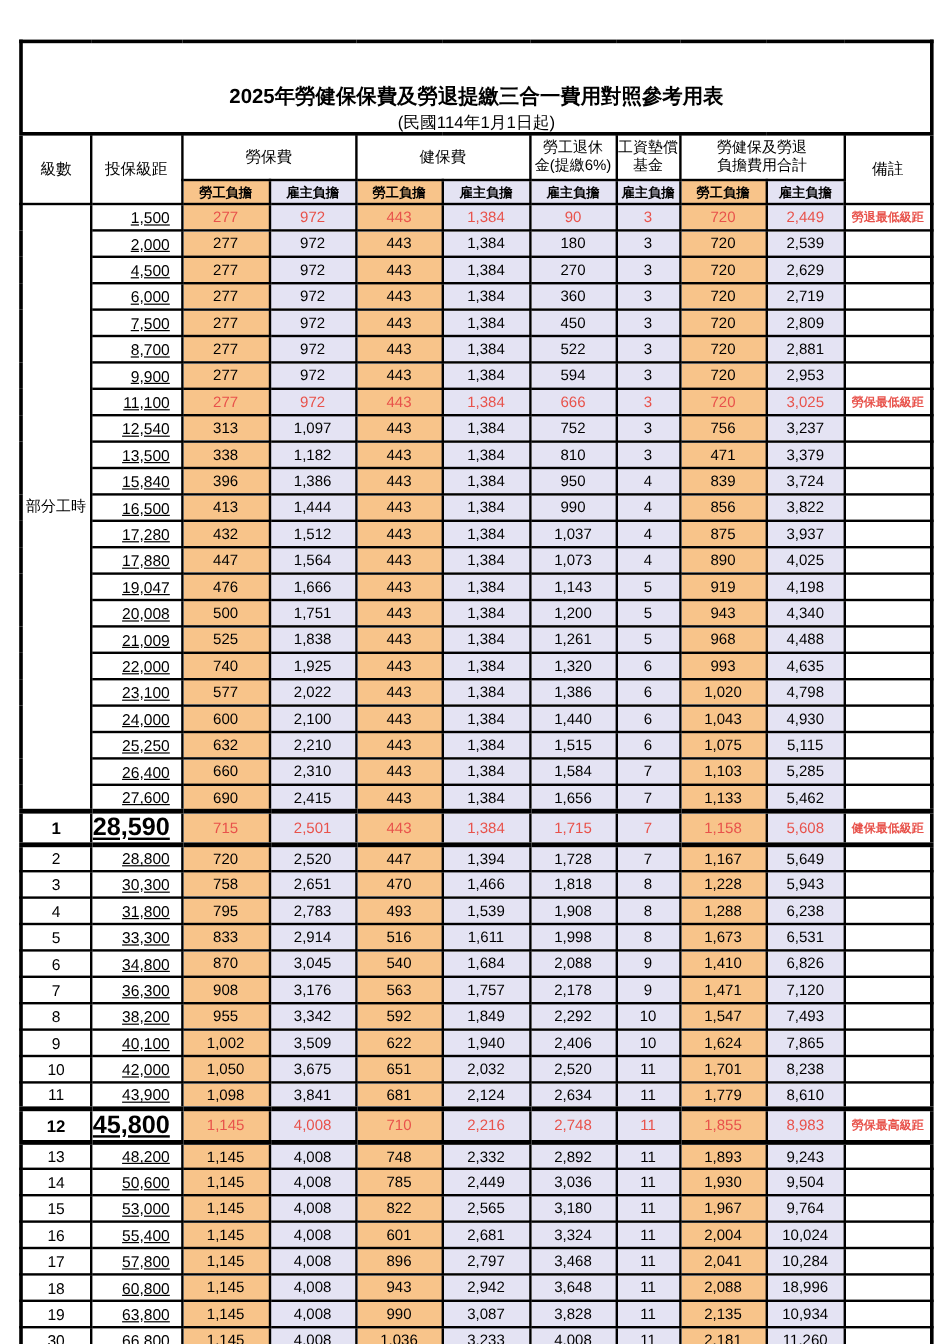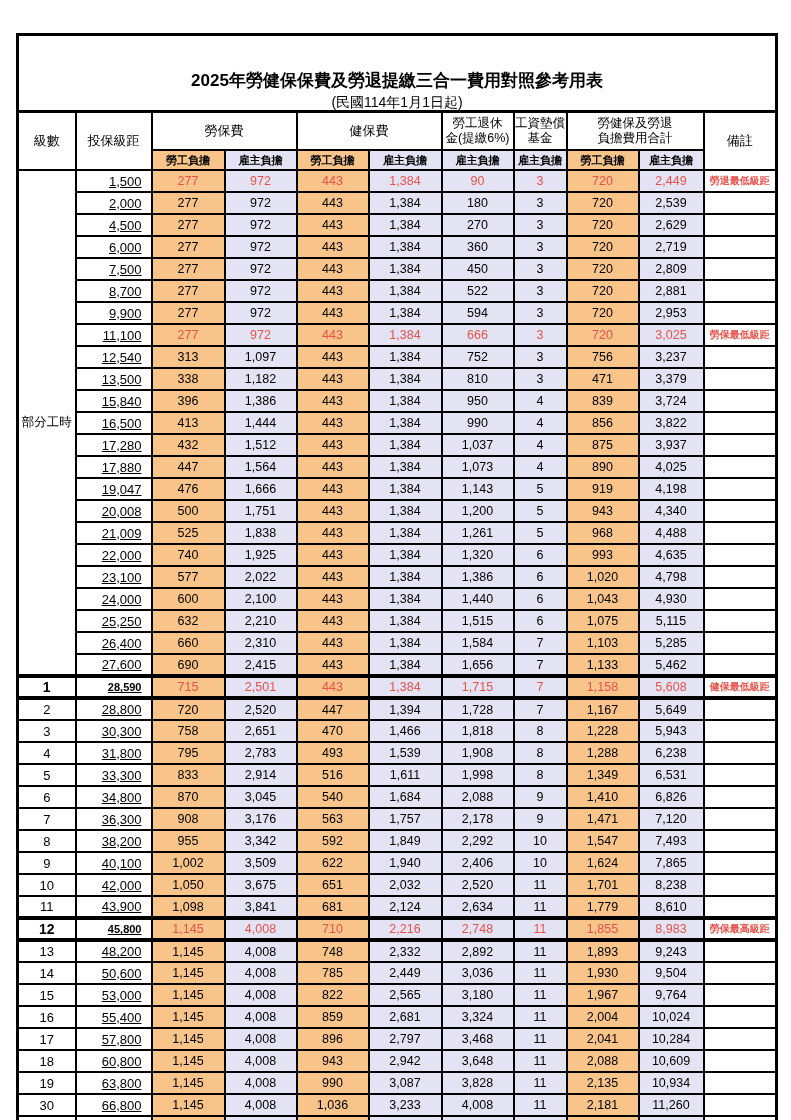--- a/index.html
+++ b/index.html
@@ -18,21 +18,21 @@
   .c-emp{background:var(--emp,#F8C48A);}
   .c-er{background:var(--er,#E4E3F3);}
   .red{color:var(--red,#E8524B);}
   tbody tr{height:22px;}
   tbody td{font-size:12.5px;}
   .bracket-cell{text-align:right;padding-right:9px;font-size:13px;text-decoration:underline;}
   .level-cell{font-size:13px;}
   .part-time{font-size:12.5px;letter-spacing:0;}
   .note-cell{font-size:10px;font-weight:bold;color:var(--red,#E8524B);padding:0 1px;}
   tr.thick td{border-top-width:4px;border-bottom-width:4px;}
-  tr.thick .bracket-cell{font-weight:bold;font-size:11px;}
+  tr.thick .bracket-cell{font-weight:bold;font-size:21px;}
   tr.thick .level-cell{font-weight:bold;font-size:14px;}
 </style>
 </head>
 <body>
 
 <div class="sheet">
   <table>
     <colgroup>
       <col style="width:58px">
         <col style="width:76px">
@@ -415,21 +415,21 @@
         </tr>
         <tr>
           <td class="level-cell">5</td>
           <td class="bracket-cell">33,300</td>
           <td class="c-emp">833</td>
           <td class="c-er">2,914</td>
           <td class="c-emp">516</td>
           <td class="c-er">1,611</td>
           <td class="c-er">1,998</td>
           <td class="c-er">8</td>
-          <td class="c-emp">1,349</td>
+          <td class="c-emp">1,673</td>
           <td class="c-er">6,531</td>
           <td class="note-cell"></td>
         </tr>
         <tr>
           <td class="level-cell">6</td>
           <td class="bracket-cell">34,800</td>
           <td class="c-emp">870</td>
           <td class="c-er">3,045</td>
           <td class="c-emp">540</td>
           <td class="c-er">1,684</td>
@@ -554,21 +554,21 @@
           <td class="c-er">11</td>
           <td class="c-emp">1,967</td>
           <td class="c-er">9,764</td>
           <td class="note-cell"></td>
         </tr>
         <tr>
           <td class="level-cell">16</td>
           <td class="bracket-cell">55,400</td>
           <td class="c-emp">1,145</td>
           <td class="c-er">4,008</td>
-          <td class="c-emp">859</td>
+          <td class="c-emp">601</td>
           <td class="c-er">2,681</td>
           <td class="c-er">3,324</td>
           <td class="c-er">11</td>
           <td class="c-emp">2,004</td>
           <td class="c-er">10,024</td>
           <td class="note-cell"></td>
         </tr>
         <tr>
           <td class="level-cell">17</td>
           <td class="bracket-cell">57,800</td>
@@ -585,21 +585,21 @@
         <tr>
           <td class="level-cell">18</td>
           <td class="bracket-cell">60,800</td>
           <td class="c-emp">1,145</td>
           <td class="c-er">4,008</td>
           <td class="c-emp">943</td>
           <td class="c-er">2,942</td>
           <td class="c-er">3,648</td>
           <td class="c-er">11</td>
           <td class="c-emp">2,088</td>
-          <td class="c-er">10,609</td>
+          <td class="c-er">18,996</td>
           <td class="note-cell"></td>
         </tr>
         <tr>
           <td class="level-cell">19</td>
           <td class="bracket-cell">63,800</td>
           <td class="c-emp">1,145</td>
           <td class="c-er">4,008</td>
           <td class="c-emp">990</td>
           <td class="c-er">3,087</td>
           <td class="c-er">3,828</td>

